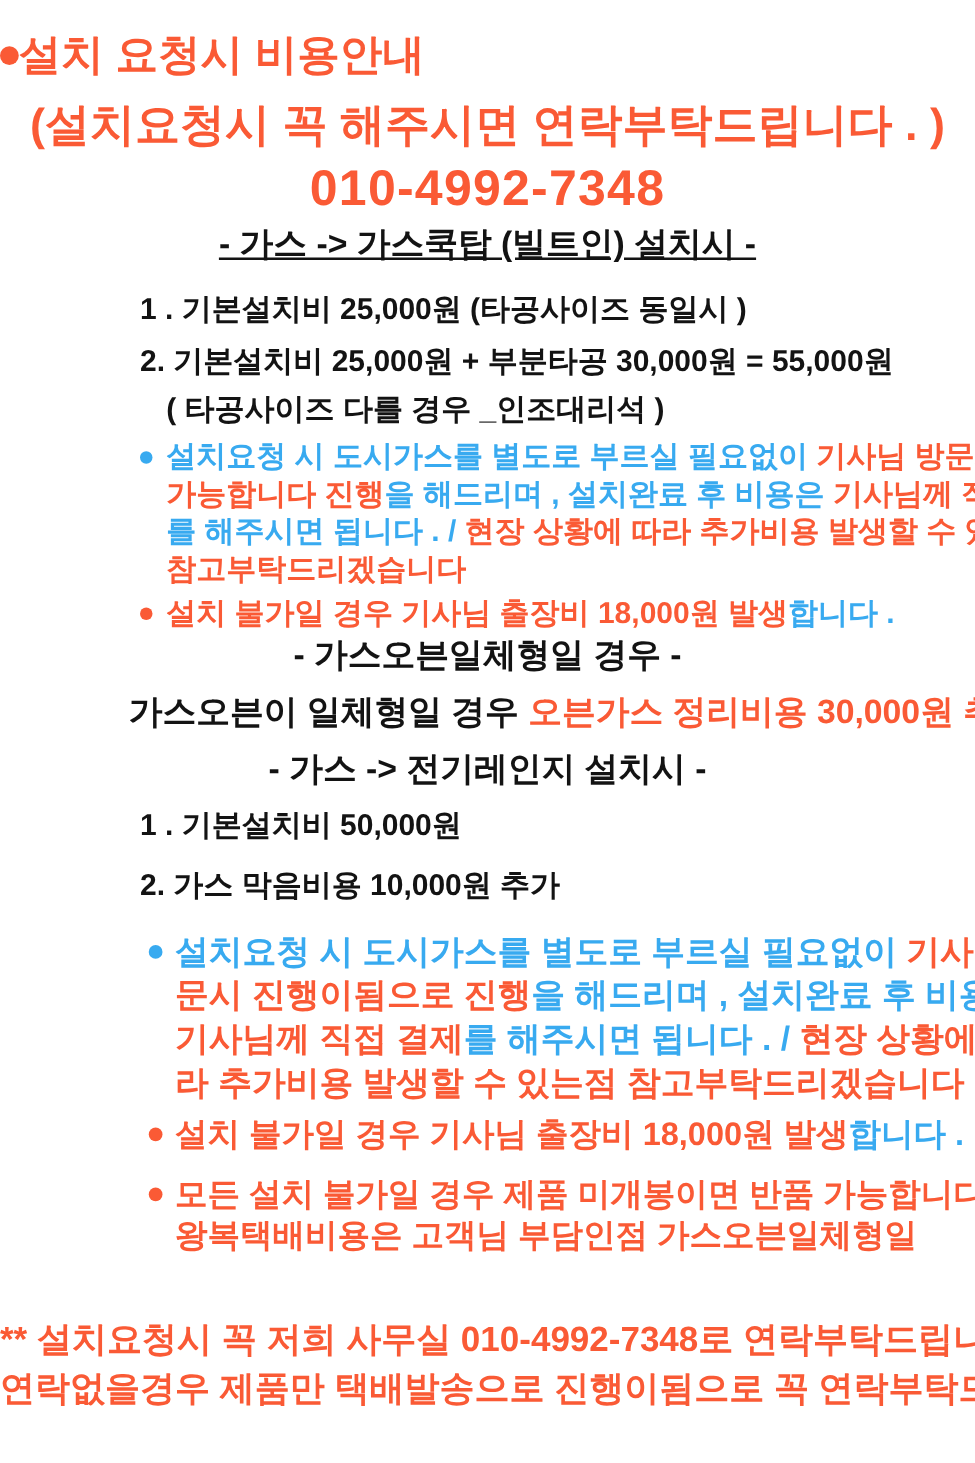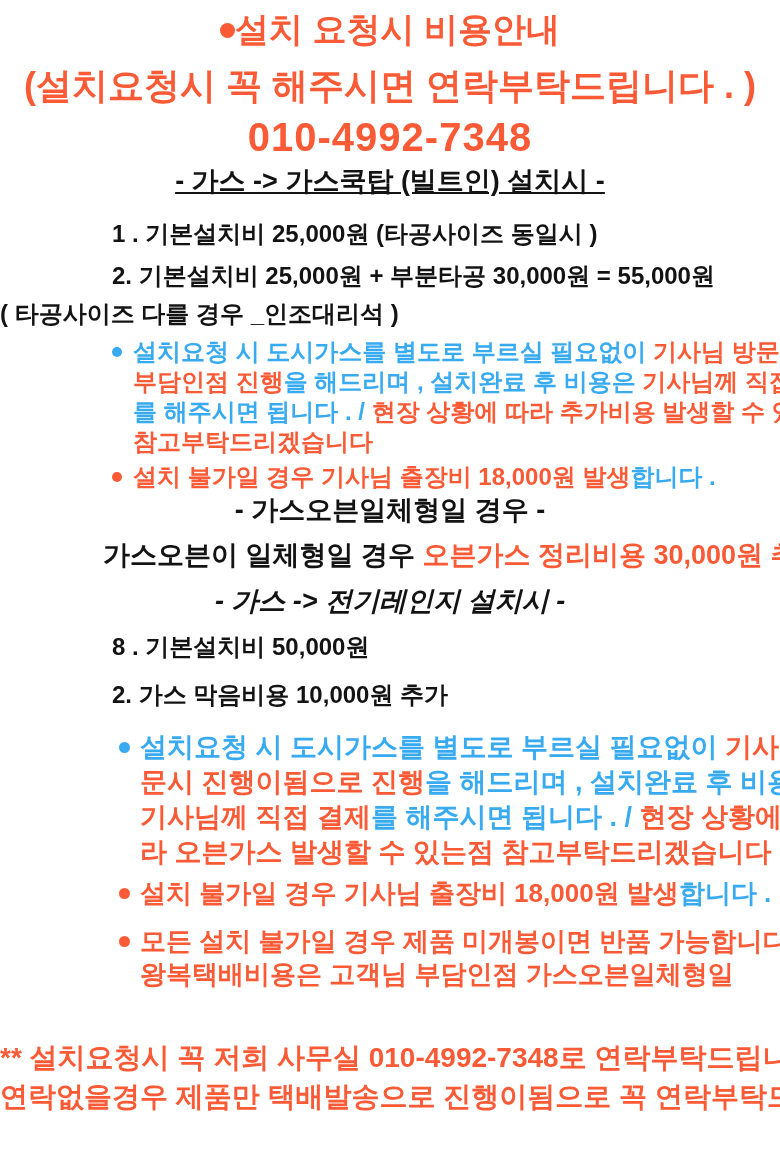--- a/index.html
+++ b/index.html
@@ -8,35 +8,35 @@
     --ink:#131313;
   }
   *{box-sizing:border-box;}
   body{margin:0;background:#fff;}
   .page{
     width:780px;height:1170px;overflow:hidden;background:#ffffff;
     font-family:"Liberation Sans","DejaVu Sans",sans-serif;color:var(--ink);
   }
   .nowrap{white-space:nowrap;}
   
-  .title-row{display:flex;justify-content:center;align-items:center;margin-top:10px;height:40px;}
+  .title-row{display:flex;align-items:center;margin-top:24px;height:40px;}
   .title-dot{width:15px;height:15px;border-radius:50%;background:var(--orange);flex:0 0 auto;}
   .title-text{font-size:34px;font-weight:700;color:var(--orange);}
   .subtitle{margin-top:14px;text-align:center;font-size:36px;font-weight:700;color:var(--orange);line-height:44px;}
   .phone{margin-top:8px;text-align:center;font-size:40px;font-weight:700;color:var(--orange);line-height:42px;letter-spacing:1px;}
   
   .sec-heading{text-align:center;font-size:27px;font-weight:700;line-height:30px;color:var(--ink);}
   .h-cooktop{margin-top:8px;text-decoration:underline;}
   .h-oven{margin-top:4px;}
-  .h-electric{margin-top:12px;font-style:italic;}
+  .h-electric{margin-top:12px;}
   
   .num-item{padding-left:112px;font-size:24px;font-weight:600;line-height:28px;color:var(--ink);}
   .mt-n1{margin-top:24px;}
   .mt-n2{margin-top:14px;}
-  .num-note{font-size:24px;font-weight:600;line-height:28px;margin-top:10px;color:var(--ink);}
+  .num-note{padding-left:133px;font-size:24px;font-weight:600;line-height:28px;margin-top:10px;color:var(--ink);}
   .mt-e1{margin-top:17px;}
   .mt-e2{margin-top:20px;}
   
   .note{position:relative;font-weight:700;}
   .g1{margin-top:9px;padding-left:133px;font-size:24px;line-height:30px;}
   .sn1{margin-top:6px;padding-left:133px;font-size:24px;line-height:28px;}
   .g2{margin-top:21px;padding-left:140px;font-size:27px;line-height:35px;}
   .sn2{margin-top:8px;padding-left:140px;font-size:26px;line-height:30px;}
   .sn3{margin-top:17px;padding-left:140px;font-size:26px;line-height:33px;}
   .dot{position:absolute;border-radius:50%;}
@@ -72,47 +72,47 @@
 
   <div class="sec-heading h-cooktop nowrap">- 가스 -&gt; 가스쿡탑 (빌트인) 설치시 -</div>
 
   <div class="num-item mt-n1 nowrap">1 . 기본설치비 25,000원 (타공사이즈 동일시 )</div>
   <div class="num-item mt-n2 nowrap">2. 기본설치비 25,000원 + 부분타공 30,000원 = 55,000원</div>
   <div class="num-note nowrap">( 타공사이즈 다를 경우 _인조대리석 )</div>
 
   <div class="note g1">
     <span class="dot dot-blue d-g1"></span>
     <div class="nline nowrap"><span class="t-blue">설치요청 시 도시가스를 별도로 부르실 필요없이 </span><span class="t-orange">기사님 방문시 가스</span></div>
-    <div class="nline nowrap"><span class="t-orange">부담인점 진행</span><span class="t-blue">을 해드리며 , 설치완료 후 비용은 </span><span class="t-orange">기사님께 직접 결제</span></div>
+    <div class="nline nowrap"><span class="t-orange">가능합니다 진행</span><span class="t-blue">을 해드리며 , 설치완료 후 비용은 </span><span class="t-orange">기사님께 직접 결제</span></div>
     <div class="nline nowrap"><span class="t-blue">를 해주시면 됩니다 . / </span><span class="t-orange">현장 상황에 따라 추가비용 발생할 수 있는점</span></div>
     <div class="nline nowrap"><span class="t-orange">참고부탁드리겠습니다</span></div>
   </div>
 
   <div class="note sn1">
     <span class="dot dot-orange d-sn1"></span>
     <div class="nline nowrap"><span class="t-orange">설치 불가일 경우 기사님 출장비 18,000원 발생</span><span class="t-blue">합니다 .</span></div>
   </div>
 
   <div class="sec-heading h-oven nowrap">- 가스오븐일체형일 경우  -</div>
 
   <div class="oven-para">
     <div class="nline nowrap"><span class="t-black">가스오븐이 일체형일 경우 </span><span class="t-orange">오븐가스 정리비용 30,000원 추가</span></div>
   </div>
 
   <div class="sec-heading h-electric nowrap">- 가스 -&gt; 전기레인지 설치시 -</div>
 
-  <div class="num-item mt-e1 nowrap">8 . 기본설치비 50,000원</div>
+  <div class="num-item mt-e1 nowrap">1 . 기본설치비 50,000원</div>
   <div class="num-item mt-e2 nowrap">2. 가스 막음비용 10,000원 추가</div>
 
   <div class="note g2">
     <span class="dot dot-blue d-g2"></span>
     <div class="nline nowrap"><span class="t-blue">설치요청 시 도시가스를 별도로 부르실 필요없이 </span><span class="t-orange">기사님 방</span></div>
     <div class="nline nowrap"><span class="t-orange">문시 진행이됨으로 진행</span><span class="t-blue">을 해드리며 , 설치완료 후 비용은</span></div>
     <div class="nline nowrap"><span class="t-orange">기사님께 직접 결제</span><span class="t-blue">를 해주시면 됩니다 . / </span><span class="t-orange">현장 상황에 따</span></div>
-    <div class="nline nowrap"><span class="t-orange">라 오븐가스 발생할 수 있는점 참고부탁드리겠습니다</span></div>
+    <div class="nline nowrap"><span class="t-orange">라 추가비용 발생할 수 있는점 참고부탁드리겠습니다</span></div>
   </div>
 
   <div class="note sn2">
     <span class="dot dot-orange d-sn2"></span>
     <div class="nline nowrap"><span class="t-orange">설치 불가일 경우 기사님 출장비 18,000원 발생</span><span class="t-blue">합니다 .</span></div>
   </div>
 
   <div class="note sn3">
     <span class="dot dot-orange d-sn3"></span>
     <div class="nline nowrap"><span class="t-orange">모든 설치 불가일 경우 제품 미개봉이면 반품 가능합니다 .</span></div>

